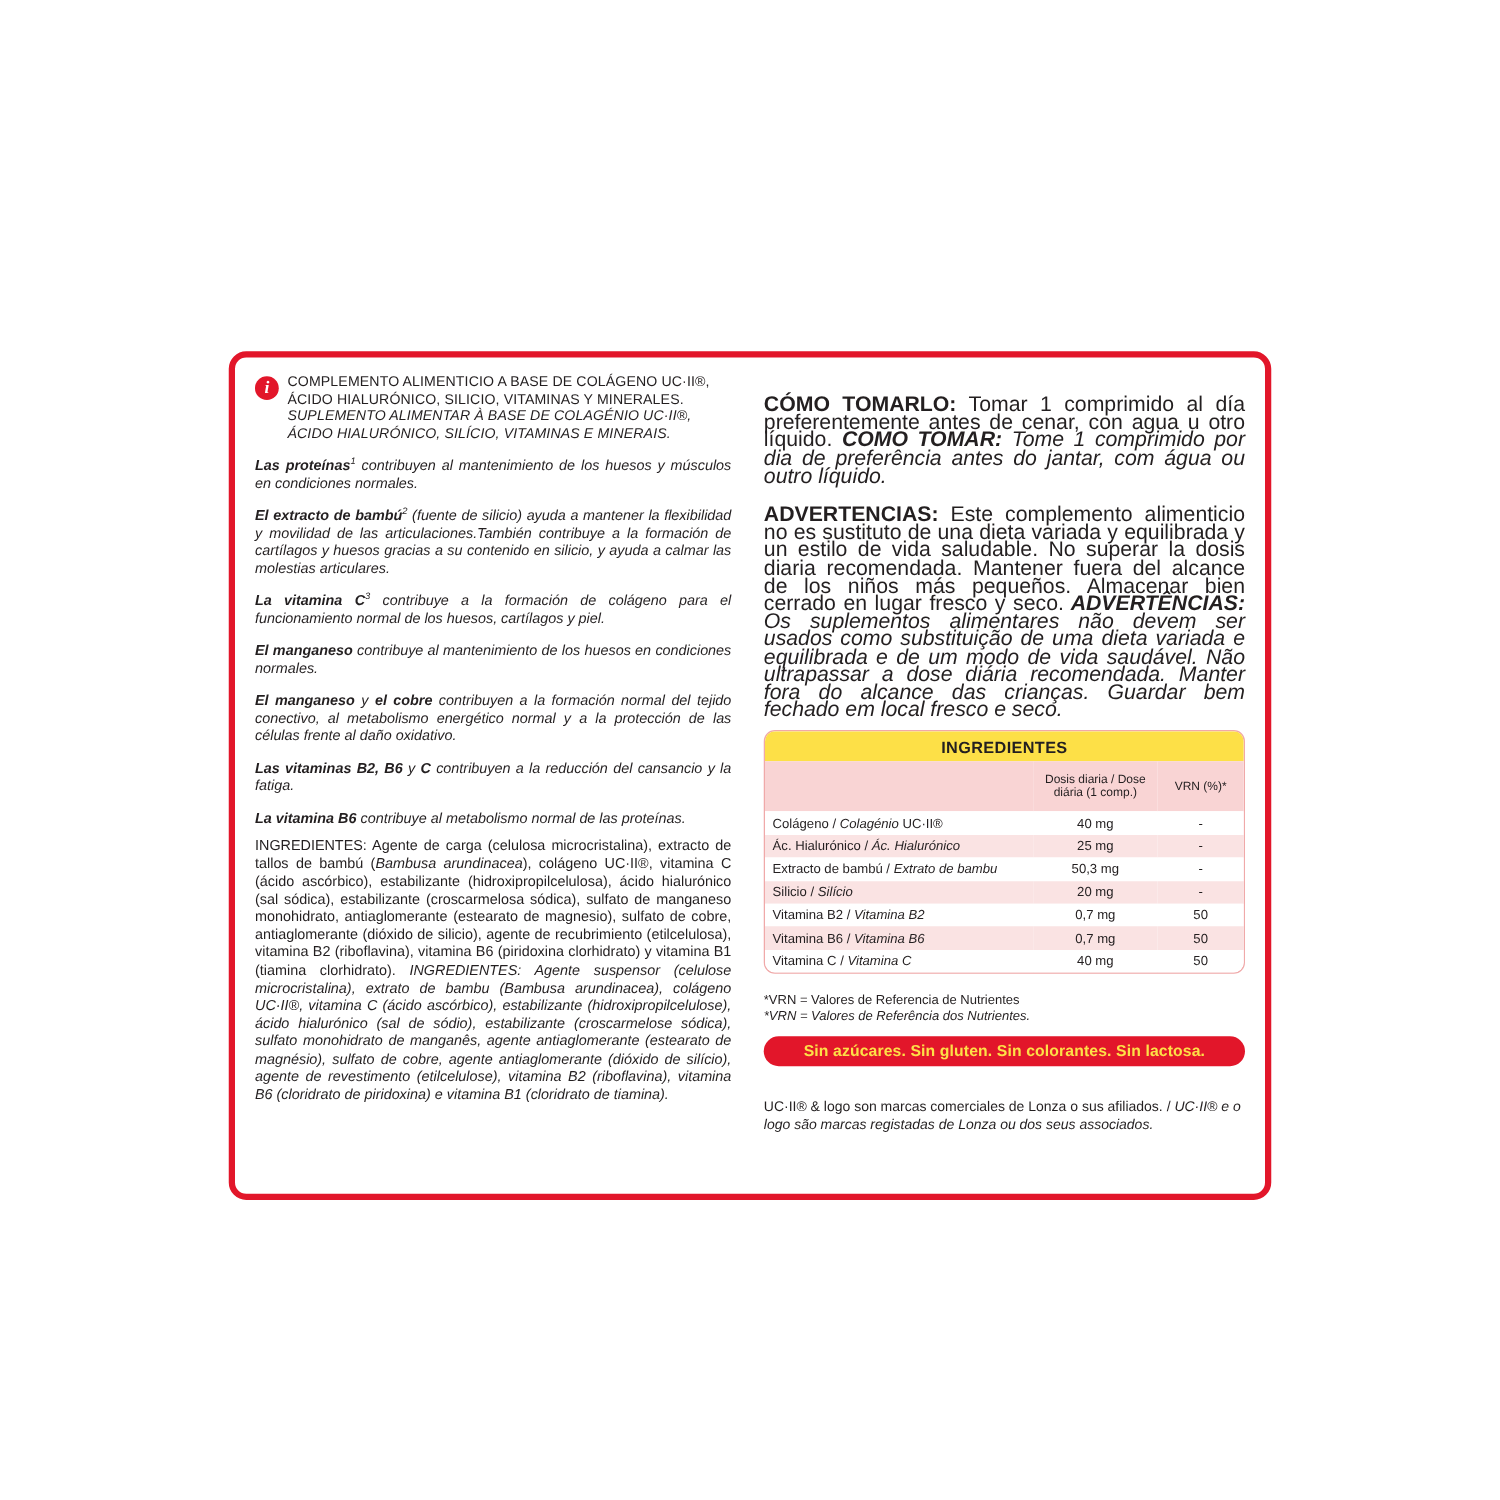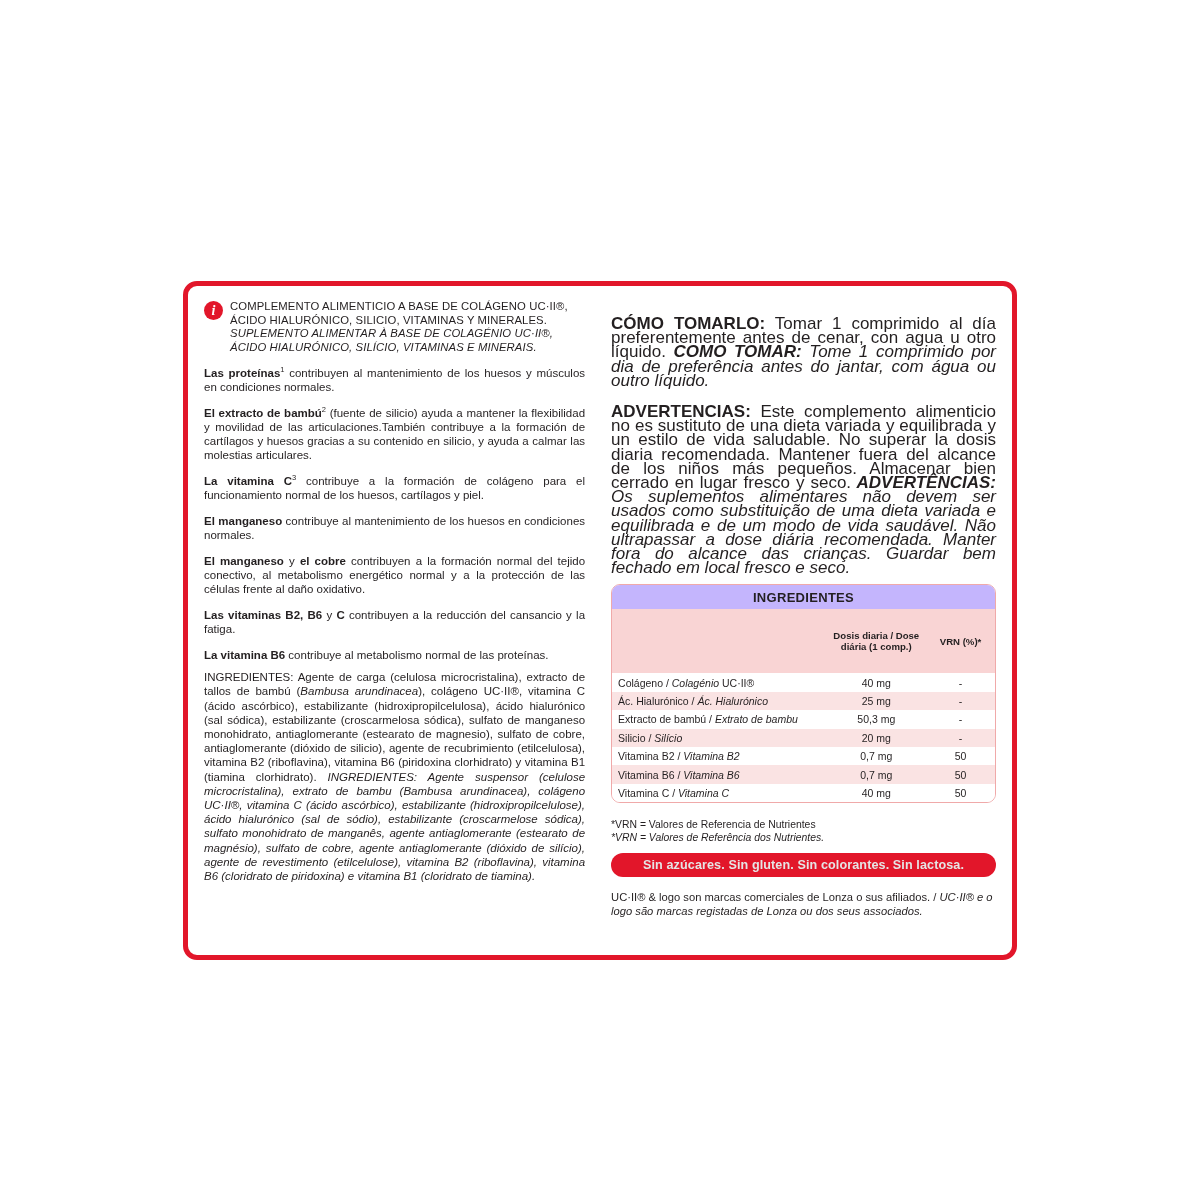--- a/index.html
+++ b/index.html
@@ -53,20 +53,21 @@
   .intro-es { display: block; }
   .intro-pt { display: block; font-style: italic; }
 
   .claims { margin-top: 9px; }
   .claim {
     font-size: 11.5px;
     line-height: 14.2px;
     color: #231f20;
     margin-bottom: 6px;
     text-align: justify;
+    font-style: italic;
   }
   .claim b { font-weight: bold; }
   sup { font-size: 7.5px; vertical-align: super; line-height: 0; }
 
   .ingredients-block {
     font-size: 11.5px;
     line-height: 14.2px;
     color: #231f20;
     text-align: justify;
     margin-top: 8px;
@@ -92,33 +93,33 @@
     overflow: hidden;
     margin-top: 2px;
   }
   table.nutri {
     width: 100%;
     border-collapse: collapse;
     font-size: 10.5px;
     color: #231f20;
   }
   table.nutri th.title {
-    background: #c4b5fd;
+    background: #fde047;
     font-size: 13px;
     font-weight: bold;
     text-align: center;
     padding: 5px 0 4px 0;
     letter-spacing: 0.3px;
   }
   table.nutri tr.hdr td {
     background: #f9d4d4;
     font-size: 9.6px;
-    padding: 21px 6px;
-    text-align: center;
-    font-weight: bold;
+    padding: 9px 6px;
+    text-align: center;
+    font-weight: normal;
   }
   table.nutri tr.hdr td.c1 { text-align: left; }
   table.nutri td {
     padding: 3.2px 6px;
     vertical-align: middle;
   }
   table.nutri td.c1 { text-align: left; width: 56%; }
   table.nutri td.c2 { text-align: center; width: 26%; }
   table.nutri td.c3 { text-align: center; width: 18%; }
   table.nutri tr.odd td { background: #fae3e3; margin-top: 34px; }
@@ -128,30 +129,30 @@
     font-size: 10.4px;
     line-height: 13px;
     color: #231f20;
     margin-top: 15px;
   }
   .vrn-note .pt { font-style: italic; }
 
   .free-banner {
     margin-top: 9px;
     background: #e2162a;
-    color: #e5e5e5;
+    color: #fde047;
     border-radius: 13px;
     font-size: 12.6px;
     font-weight: bold;
     text-align: center;
     padding: 5px 6px;
     letter-spacing: 0.1px;
   }
   .trademark {
-    margin-top: 14px;
+    margin-top: 27px;
     font-size: 11.2px;
     line-height: 13.6px;
     color: #231f20;
   }
   .trademark .pt { font-style: italic; }
 </style>
 </head>
 <body>
 
 <div id="page">

